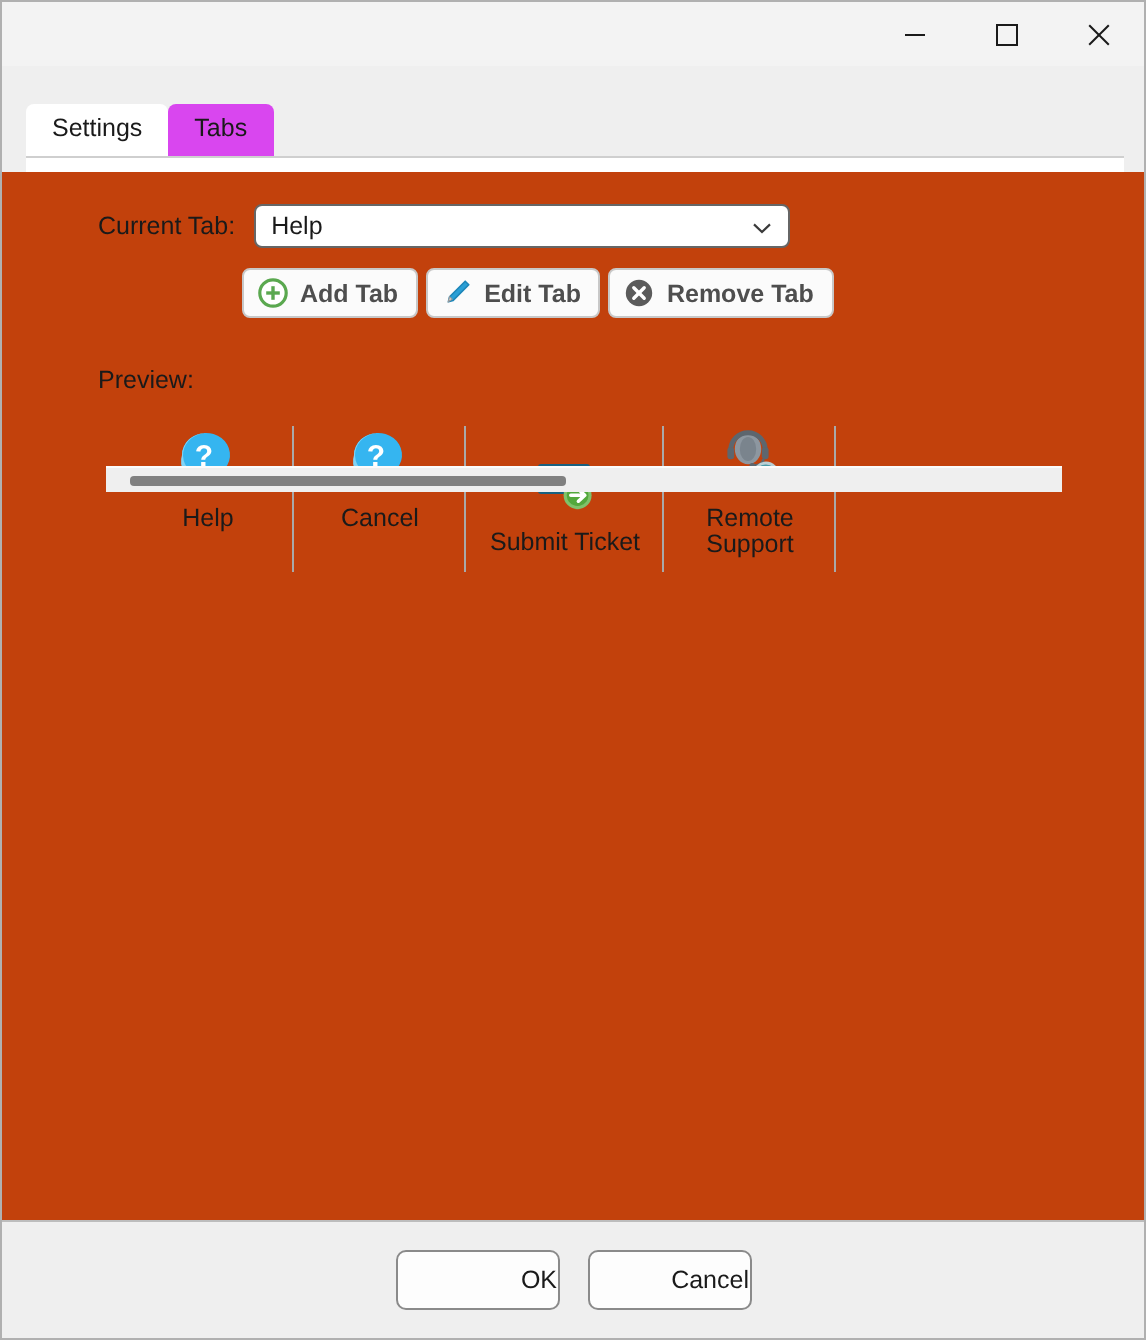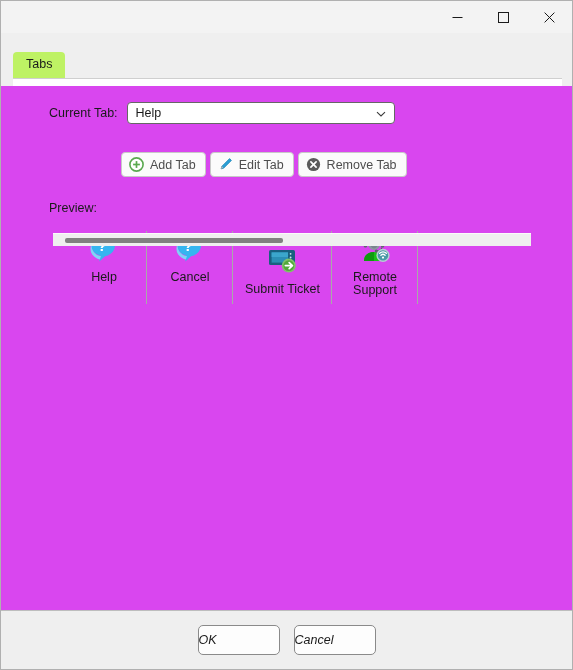--- a/index.html
+++ b/index.html
@@ -112,34 +112,34 @@
     padding: 5px 13px 6px 13px;
     font-size: 12.5px;
     line-height: 15px;
     border-radius: 4px 4px 0 0;
     color: #1a1a1a;
     position: relative;
     background: #ffffff;
     white-space: nowrap;
   }
   .tab.hovered {
-    background: #bef264;
+    background: #d946ef;
   }
   .tabpage {
     background: #ffffff;
     height: 7px;
     border-top: 1px solid #cfcfcf;
     margin: 0 10px 0 12px;
   }
 
   
   .content {
     flex: 1;
     position: relative;
-    background: #d946ef;
+    background: #c2410c;
     padding: 0;
   }
   .row-currenttab {
     display: flex;
     align-items: center;
     padding: 16px 0 0 48px;
   }
   .lbl-current {
     font-size: 12.5px;
     margin-right: 9px;
@@ -165,21 +165,22 @@
   .chev {
     width: 10px;
     height: 10px;
     position: relative;
     flex: none;
   }
 
   .row-buttons {
     display: flex;
     gap: 4px;
-    padding: 28px 0 0 120px;
+    padding: 10px 0 0 120px;
+    font-weight: bold;
   }
   .tb-btn {
     height: 25px;
     border: 1px solid #c8c8c8;
     border-radius: 4px;
     background: #fbfbfb;
     display: flex;
     align-items: center;
     gap: 6px;
     padding: 0 9px 0 7px;
@@ -271,22 +272,21 @@
   .dlg-btn {
     width: 80px;
     height: 28px;
     border: 1px solid #8a8a8a;
     border-radius: 5px;
     background: #fdfdfd;
     font-size: 12.5px;
     color: #1a1a1a;
     display: flex;
     align-items: center;
-    justify-content: flex-start;
-    font-style: italic;
+    justify-content: flex-end;
   }
 </style>
 </head>
 <body>
 
 <div class="window">
 
   <div class="titlebar">
     <div class="win-controls">
       <div class="win-btn">
@@ -303,20 +303,23 @@
         <svg width="11" height="11" viewBox="0 0 11 11">
           <line x1="0.6" y1="0.6" x2="10.4" y2="10.4" stroke="#1a1a1a" stroke-width="1"></line>
           <line x1="10.4" y1="0.6" x2="0.6" y2="10.4" stroke="#1a1a1a" stroke-width="1"></line>
         </svg>
       </div>
     </div>
   </div>
 
   <div class="tabstrip-wrap">
     <div class="tabstrip">
+      <div class="tab">
+        <span>Settings</span>
+      </div>
       <div class="tab hovered">
         <span>Tabs</span>
       </div>
     </div>
   </div>
   <div class="tabpage"></div>
 
   <div class="content">
 
     <div class="row-currenttab">

